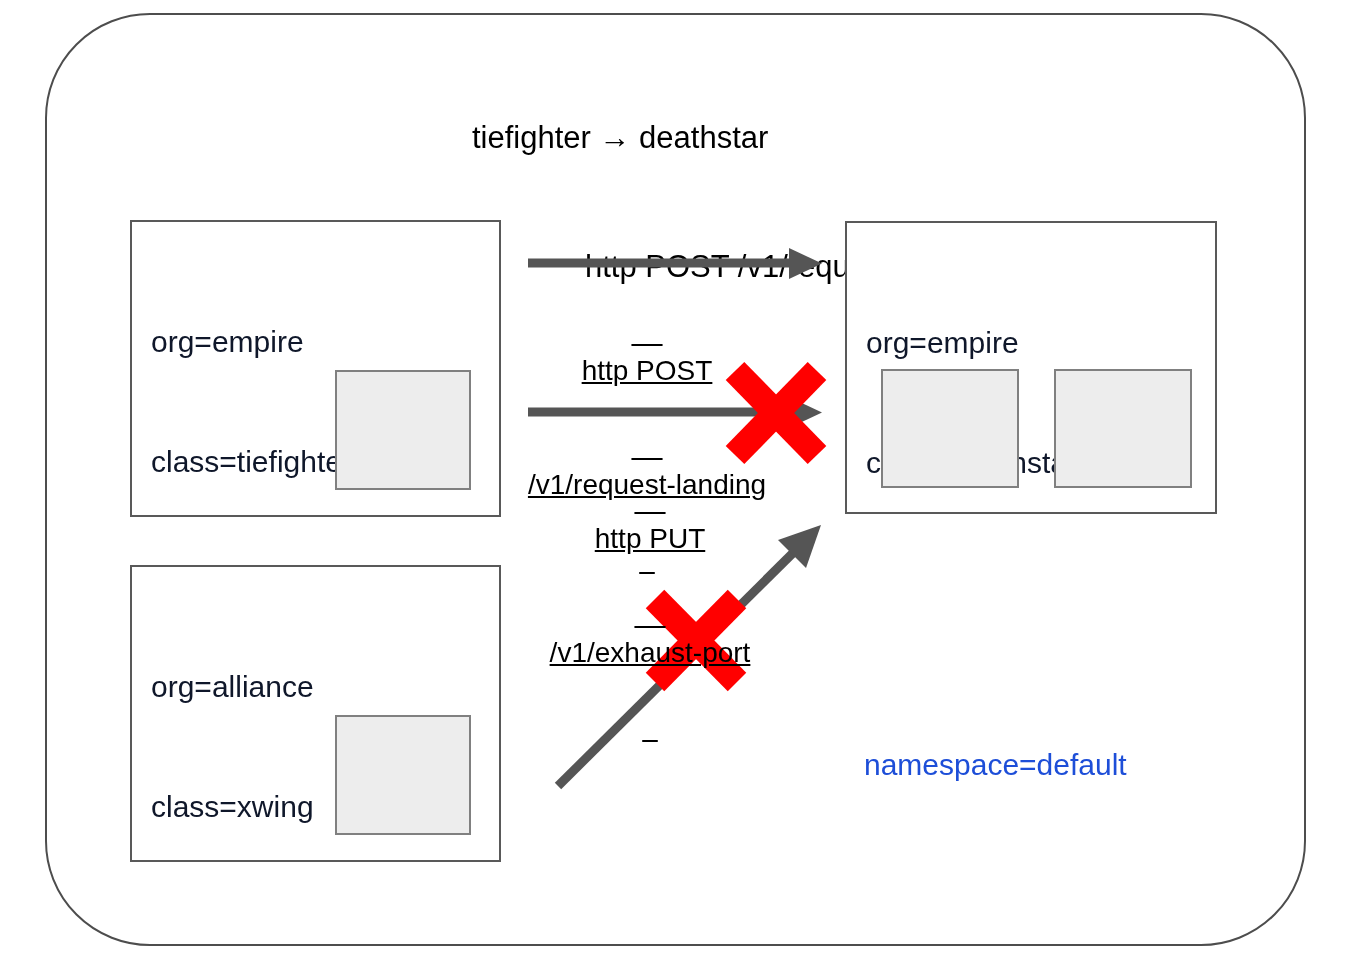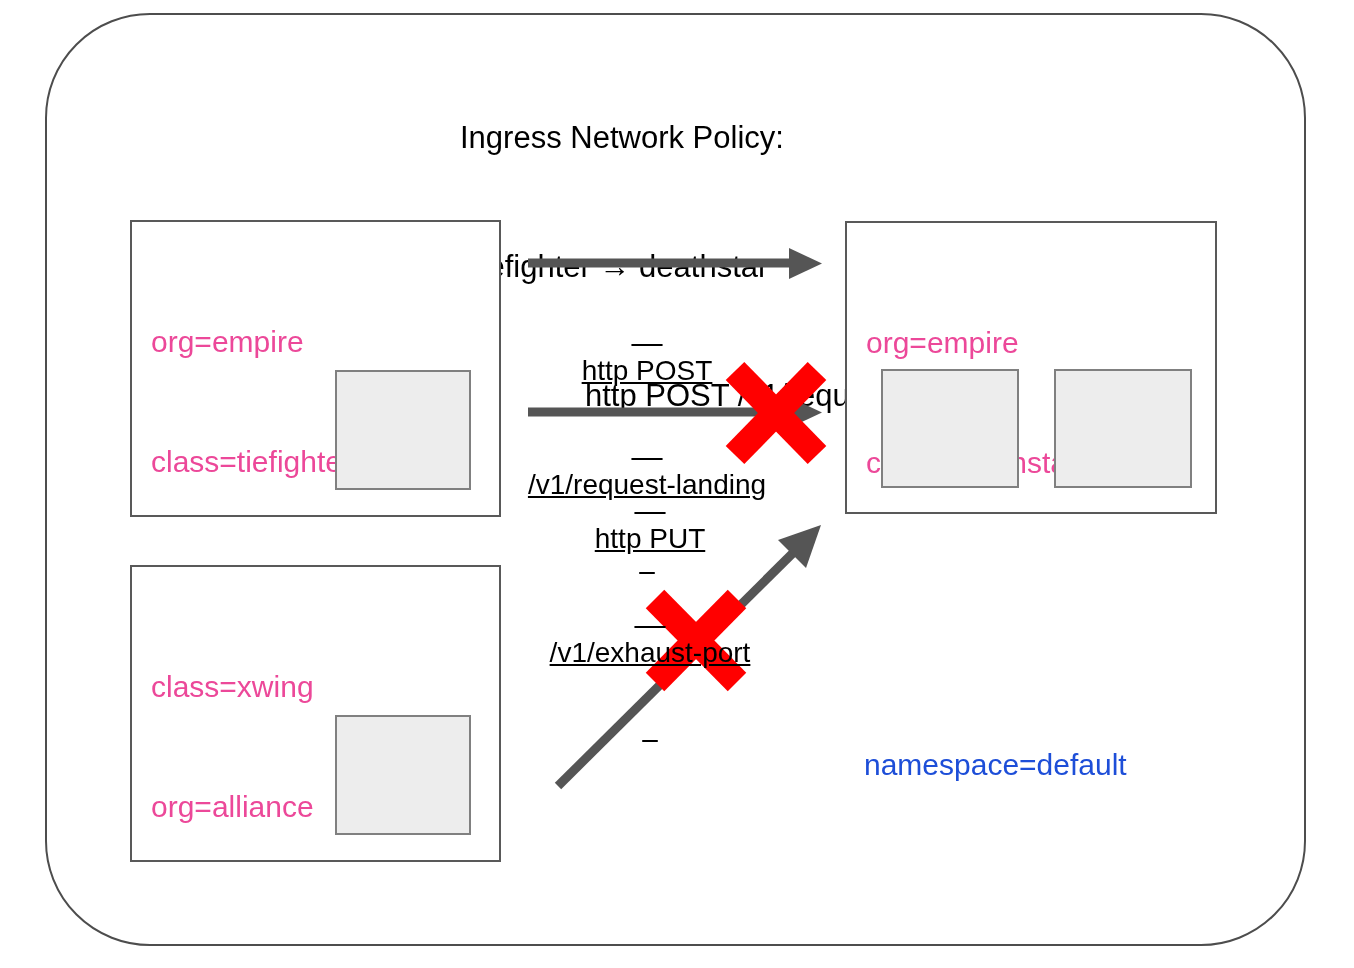--- a/index.html
+++ b/index.html
@@ -53,21 +53,21 @@
     box-sizing: border-box;
   }
   #box-tiefighter { left: 130px; top: 220px; width: 371px; height: 297px; }
   #box-deathstar  { left: 845px; top: 221px; width: 372px; height: 293px; }
   #box-xwing      { left: 130px; top: 565px; width: 371px; height: 297px; }
 
   .endpoint-labels {
     position: absolute;
     left: 19px;
     top: 20px;
-    color: #ec4899;
+    color: #0f172a;
     font-size: 30px;
     line-height: 40px;
     white-space: pre;
   }
   .endpoint-labels span { display: block; }
 
   .pod-square {
     position: absolute;
     background: #ededed;
     border: 2px solid #808080;
@@ -109,21 +109,20 @@
   }
 </style>
 </head>
 <body>
 
 <div id="canvas">
 
   <div class="namespace-boundary"></div>
 
   <div class="policy-title">
-    <span class="tl tl-1">Ingress Network Policy:</span>
     <span class="tl tl-2">tiefighter → deathstar</span>
     <span class="tl tl-4">http POST /v1/request-landing</span>
   </div>
 
   <div class="endpoint-box" id="box-tiefighter">
     <div class="endpoint-labels">
       <span>org=empire</span>
       <span>class=tiefighter</span>
     </div>
     <div class="pod-square" id="pod-tiefighter-1"></div>
@@ -133,22 +132,22 @@
     <div class="endpoint-labels">
       <span>org=empire</span>
       <span>class=deathstar</span>
     </div>
     <div class="pod-square" id="pod-deathstar-1"></div>
     <div class="pod-square" id="pod-deathstar-2"></div>
   </div>
 
   <div class="endpoint-box" id="box-xwing">
     <div class="endpoint-labels">
+      <span>org=alliance</span>
       <span>class=xwing</span>
-      <span>org=alliance</span>
     </div>
     <div class="pod-square" id="pod-xwing-1"></div>
   </div>
 
   <svg class="arrow-svg" viewBox="0 0 1354 968">
 
     <g>
       <line x1="528" y1="263" x2="789" y2="263" stroke="#555555" stroke-width="9"></line>
       <polygon points="789,248 822,263.5 789,279" fill="#555555"></polygon>
     </g>

